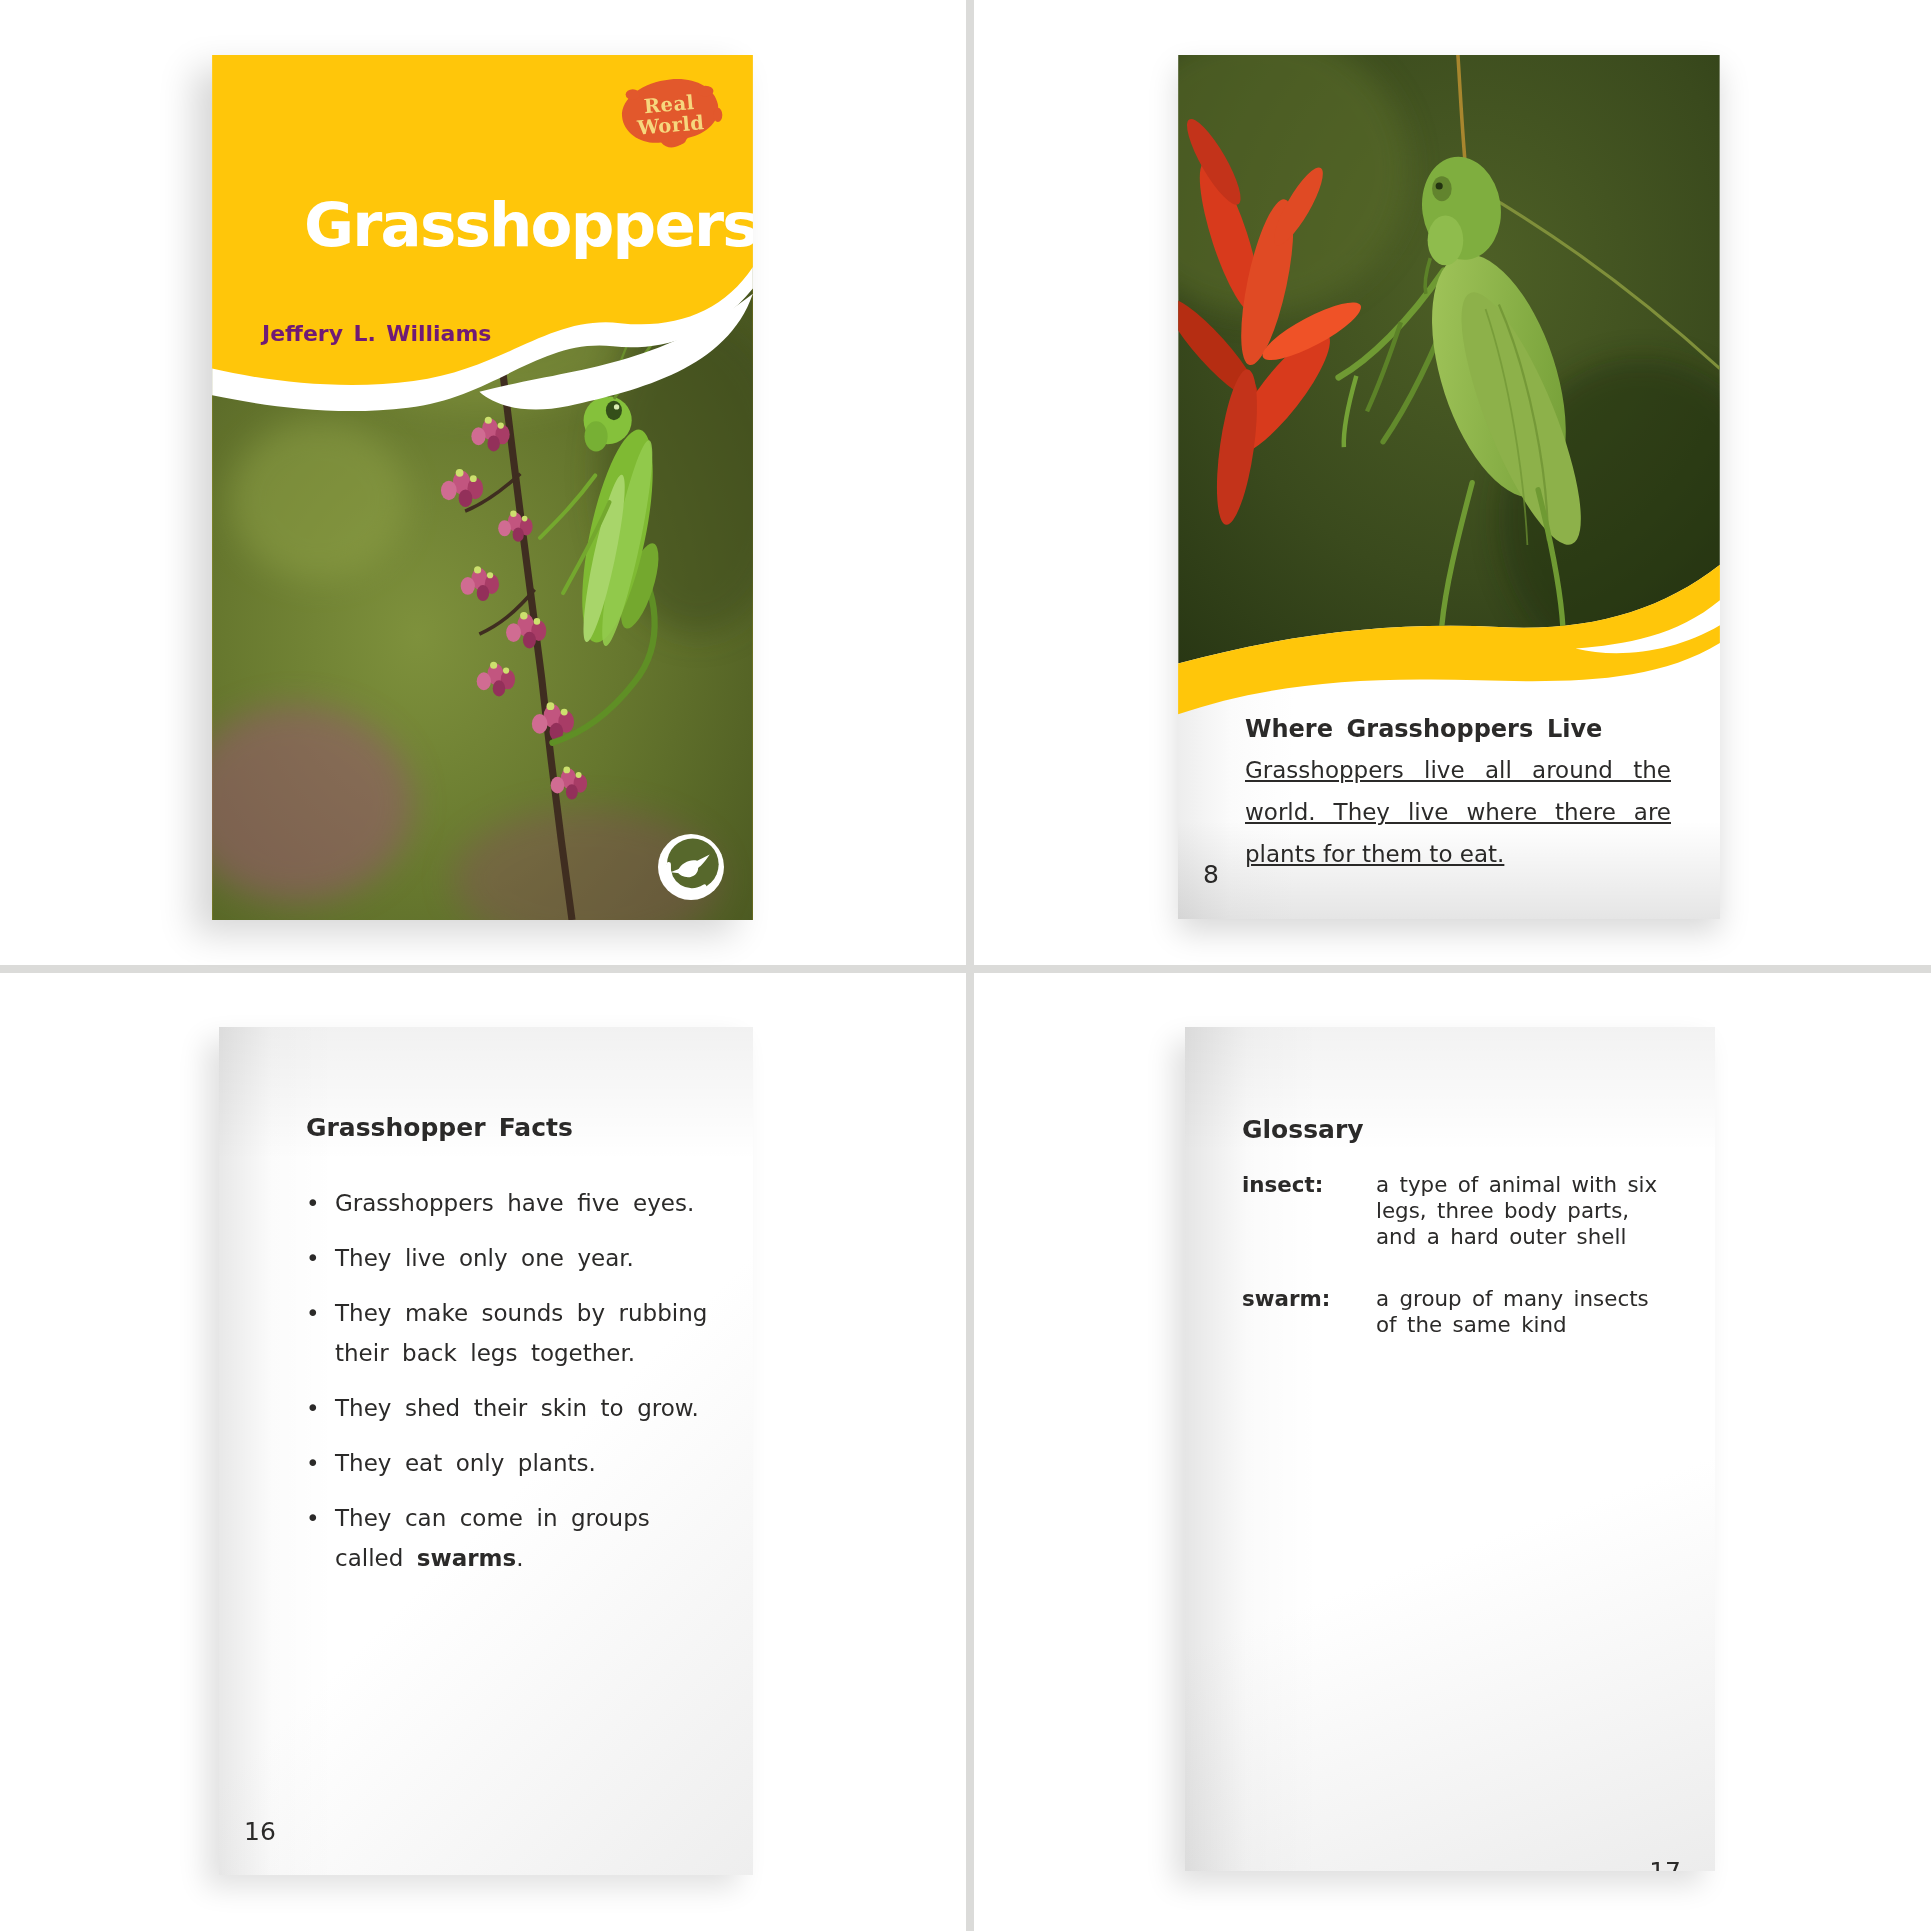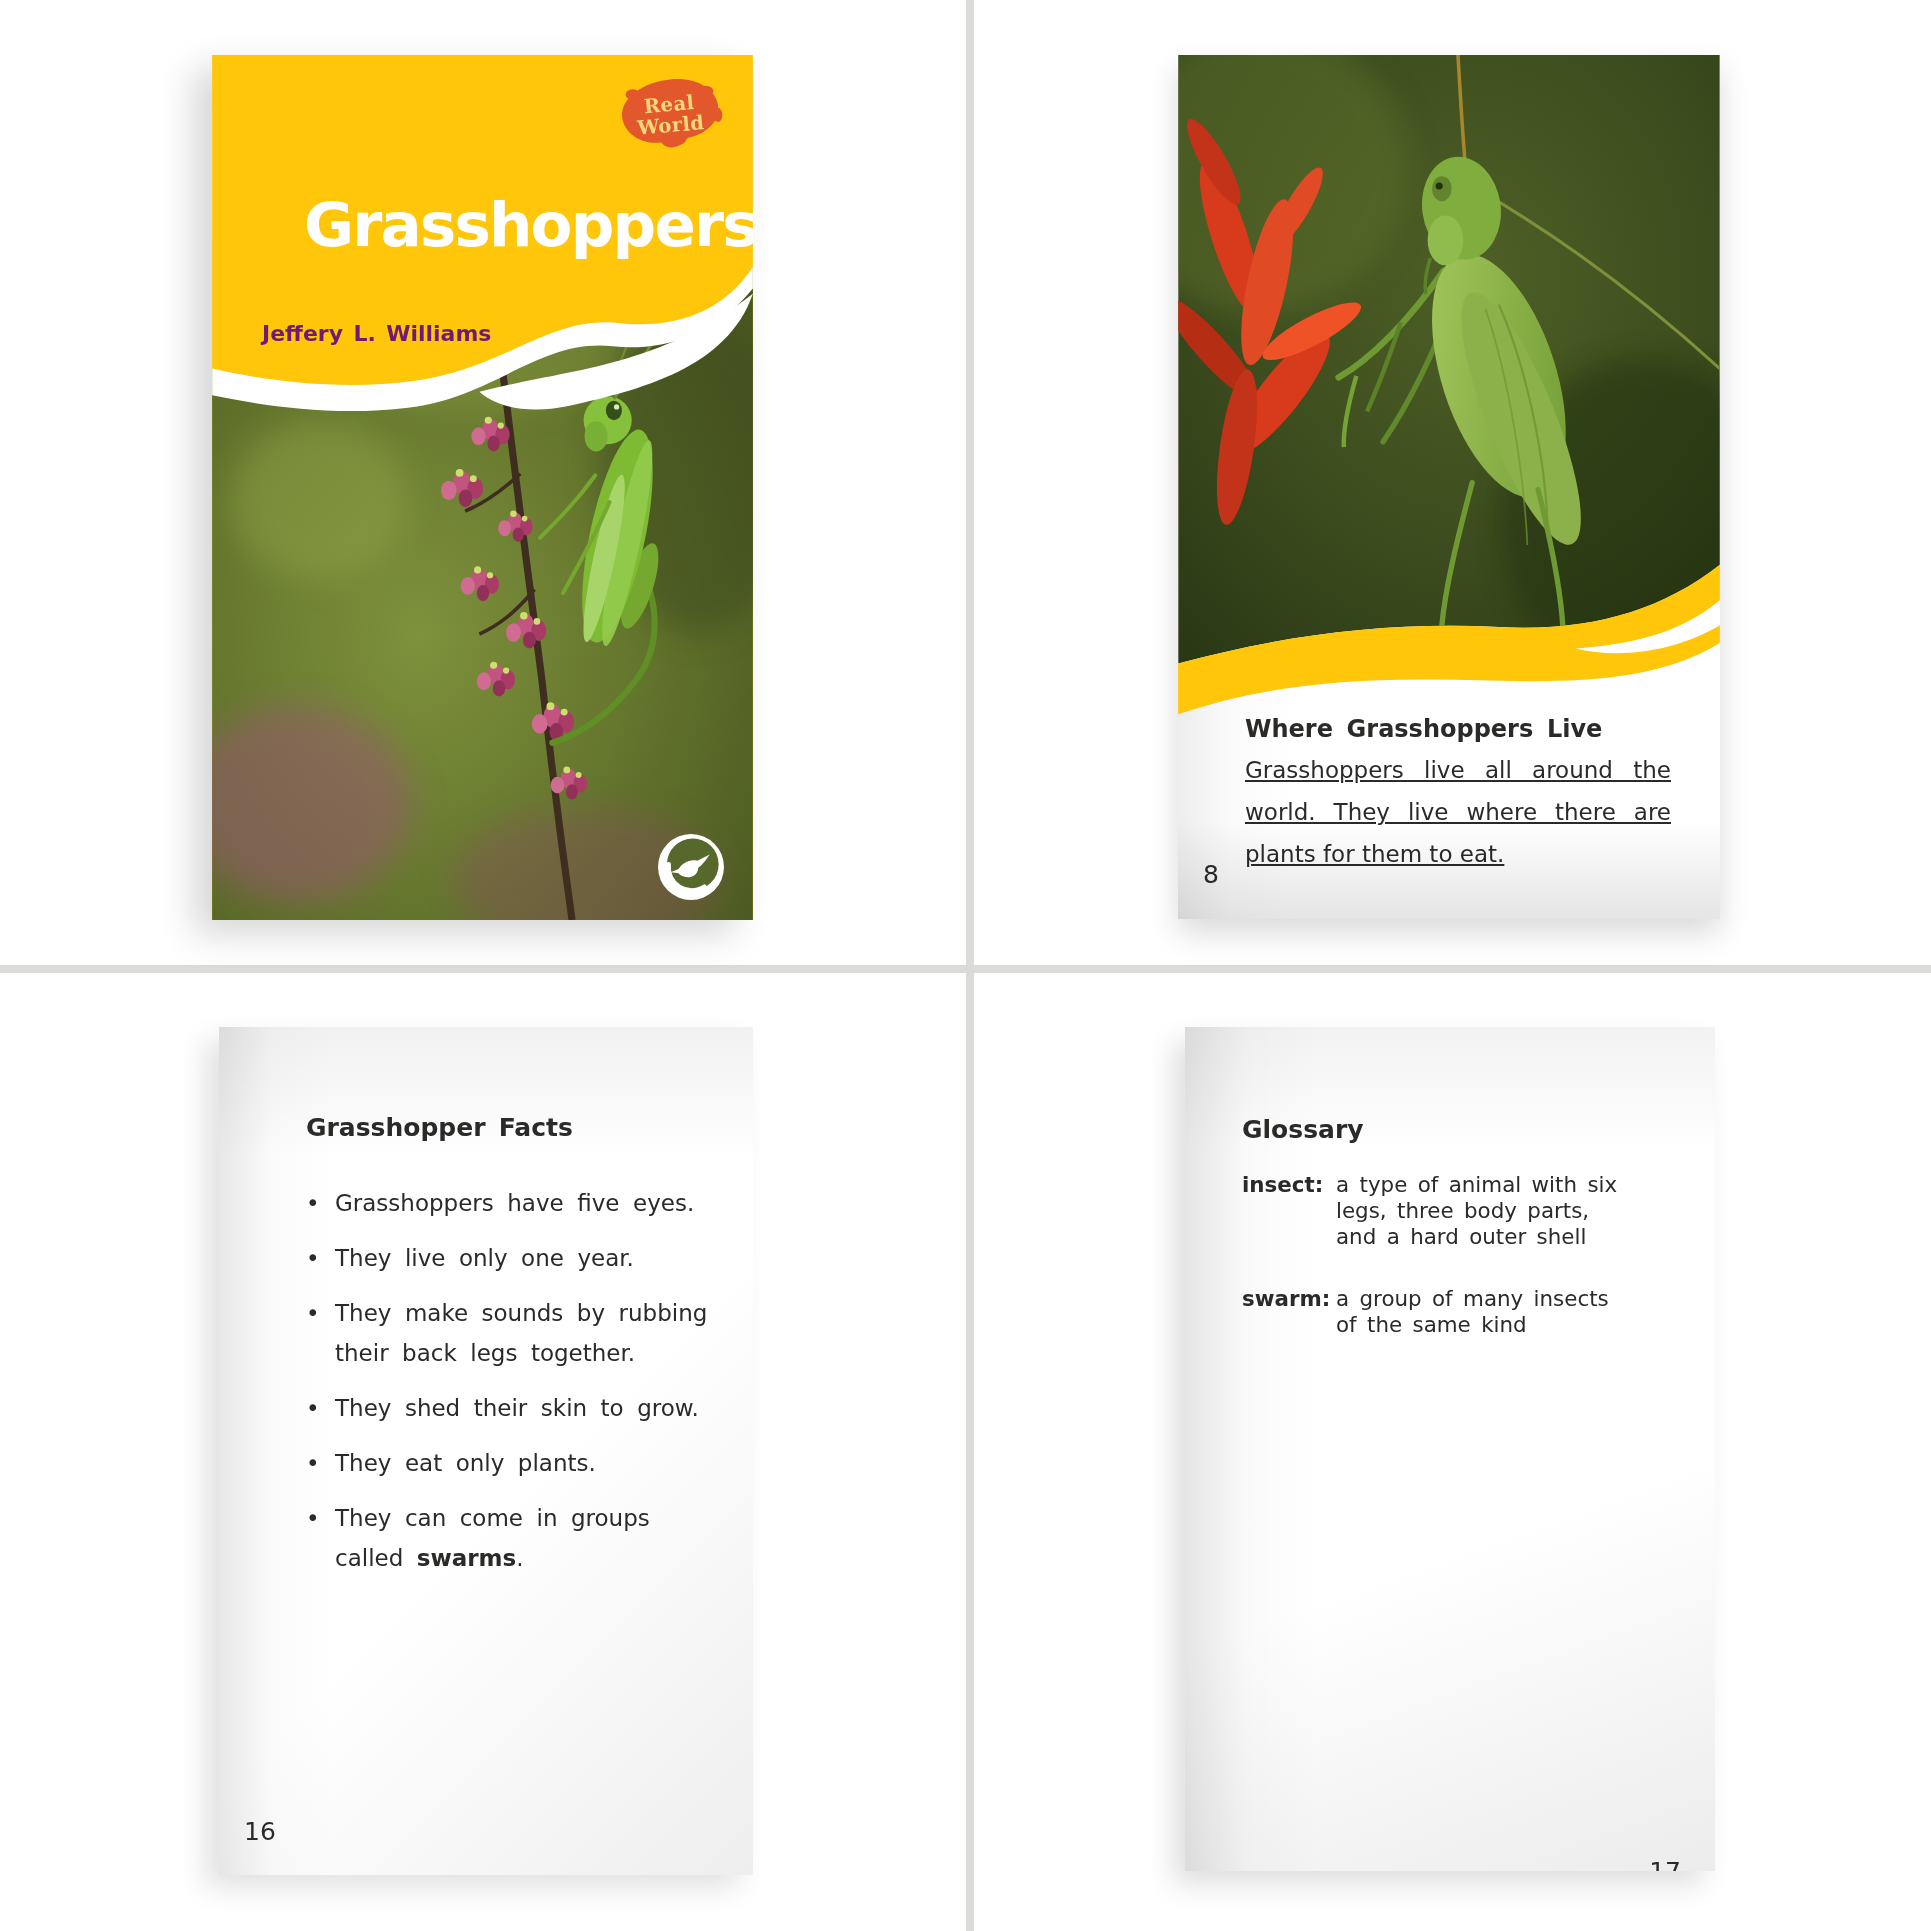--- a/index.html
+++ b/index.html
@@ -62,21 +62,21 @@
   .facts{position:absolute;left:87px;top:156px;width:428px;list-style:none;margin:0;padding:0;
     font-size:23px;line-height:40px;word-spacing:6.2px;}
   .facts li{position:relative;padding-left:29px;margin-bottom:15px;}
   .facts .dot{position:absolute;left:0;top:0;}
   .facts .fl{display:block;}
   .p16-num{position:absolute;left:25px;top:790px;}
 
   
   .p17-heading{position:absolute;left:57px;top:88px;font-size:25px;font-weight:700;}
   .entries{position:absolute;left:57px;top:145px;width:428px;}
-  .entry{display:flex;margin-bottom:36px;}
+  .entry{display:flex;margin-bottom:36px;gap:40px;}
   .entry .term{flex:none;width:94px;font-weight:700;font-size:21.4px;line-height:26px;}
   .entry .def{font-size:21.4px;line-height:26px;word-spacing:3.6px;}
   .entry .def span{display:block;}
   .p17-num{position:absolute;right:34px;top:791px;margin-top:39px;}
 </style>
 </head>
 <body>
 
 <div class="abs divider-v"></div>
 <div class="abs divider-h"></div>

